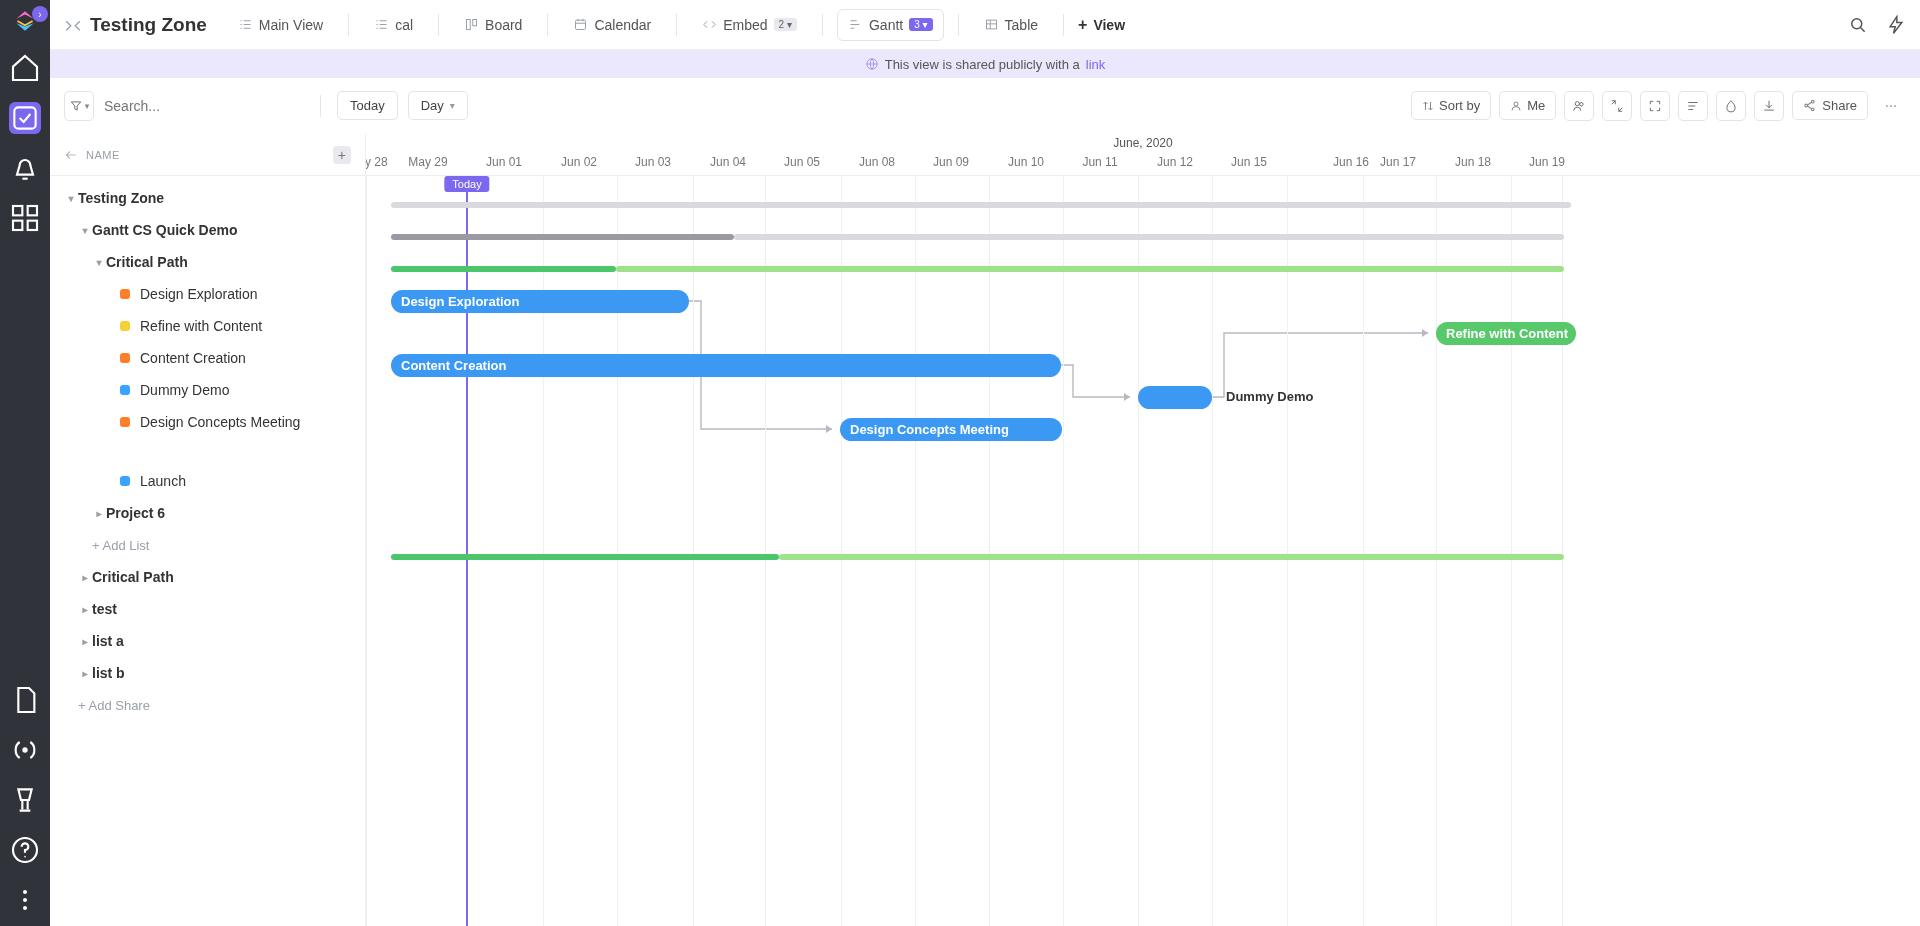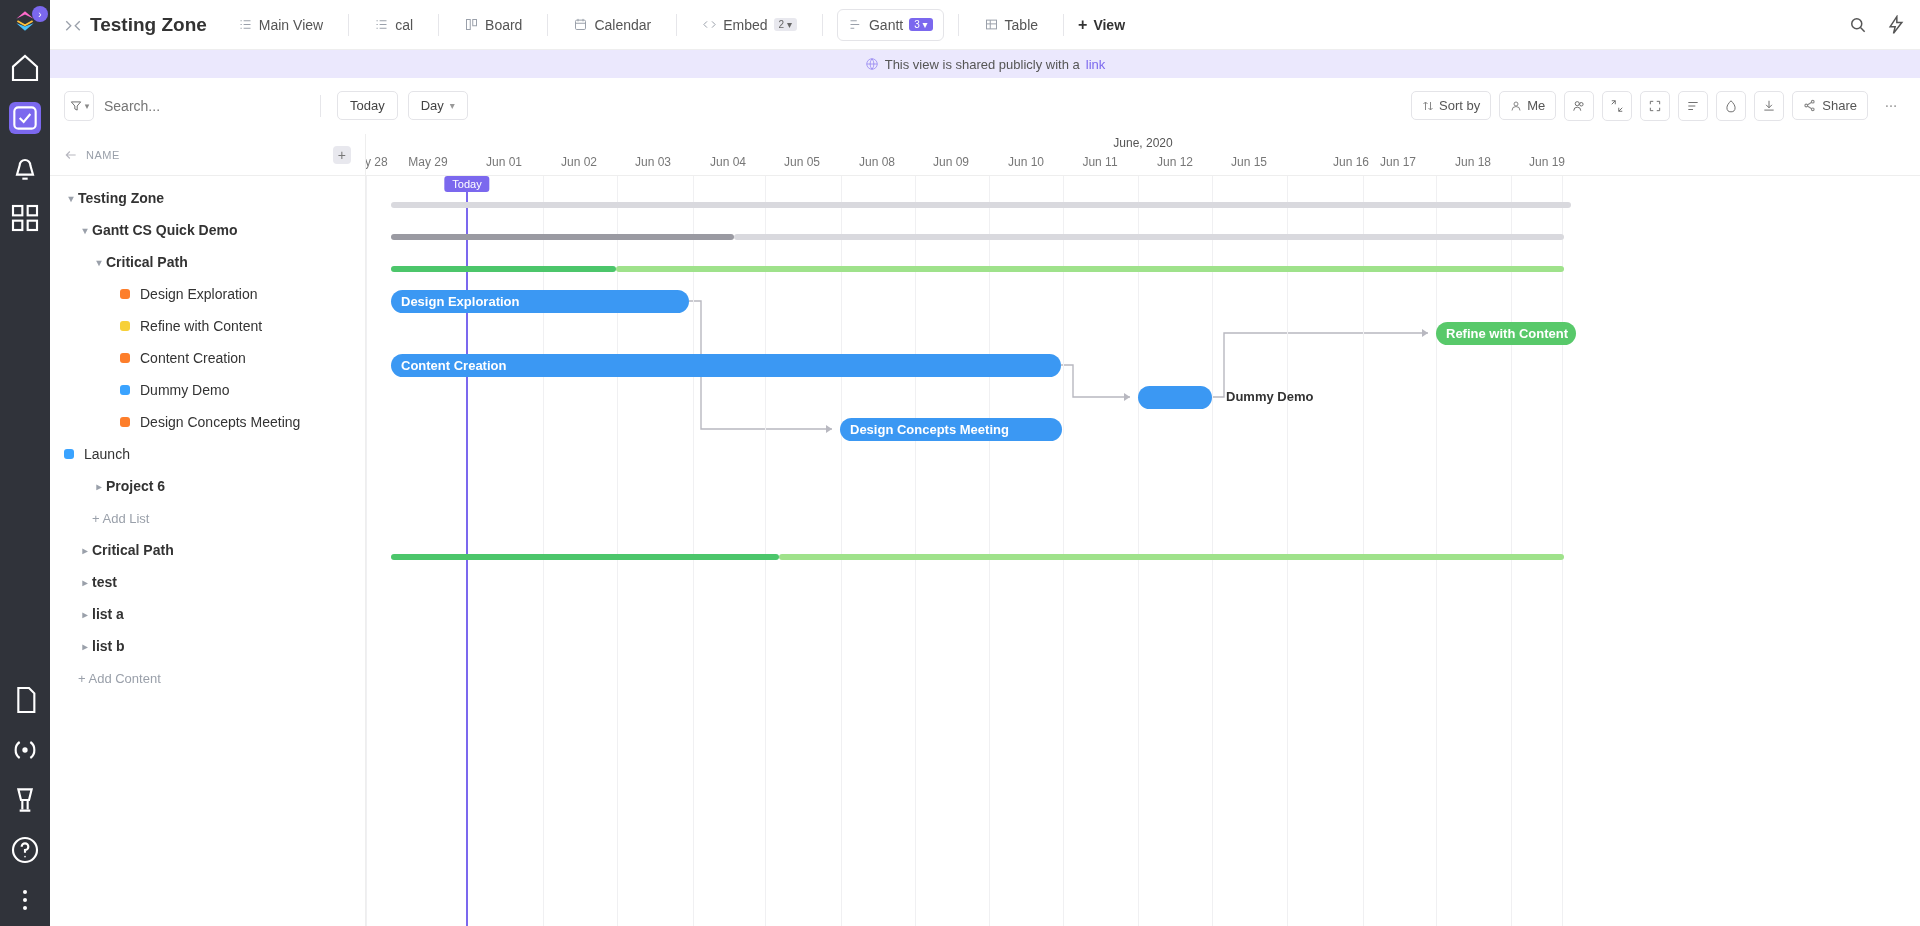--- a/index.html
+++ b/index.html
@@ -373,21 +373,21 @@
             <div class="node" style="padding-left: 56px;">
               <span class="caret"></span>
               <span class="dot" style="background:#3aa3ff"></span>
               <span>Dummy Demo</span>
             </div>
             <div class="node" style="padding-left: 56px;">
               <span class="caret"></span>
               <span class="dot" style="background:#fd7e2b"></span>
               <span>Design Concepts Meeting</span>
             </div>
-            <div class="node" style="">
+            <div class="node" style="padding-left: 56px; margin-top: 27px;">
               <span class="caret"></span>
               <span class="dot" style="background:#3aa3ff"></span>
               <span>Launch</span>
             </div>
             <div class="node bold" style="padding-left: 42px;">
               <span class="caret">▸</span>
               <span>Project 6</span>
             </div>
             <div class="node addline" style="padding-left: 42px;">+ Add List</div>
             <div class="node bold" style="padding-left: 28px;">
@@ -399,21 +399,21 @@
               <span>test</span>
             </div>
             <div class="node bold" style="padding-left: 28px;">
               <span class="caret">▸</span>
               <span>list a</span>
             </div>
             <div class="node bold" style="padding-left: 28px;">
               <span class="caret">▸</span>
               <span>list b</span>
             </div>
-            <div class="node addline" style="padding-left: 28px;">+ Add Content</div>
+            <div class="node addline" style="padding-left: 28px;">+ Add Share</div>
           </div>
       </div>
 
       <div class="gantt">
         <div class="ghead">
           <div class="monthrow">June, 2020</div>
           <div class="dayrow" id="dayrow">
               <div class="daylabel" style="left: 2px;">May 28</div>
               <div class="daylabel" style="left: 62px;">May 29</div>
               <div class="daylabel" style="left: 138px;">Jun 01</div>

